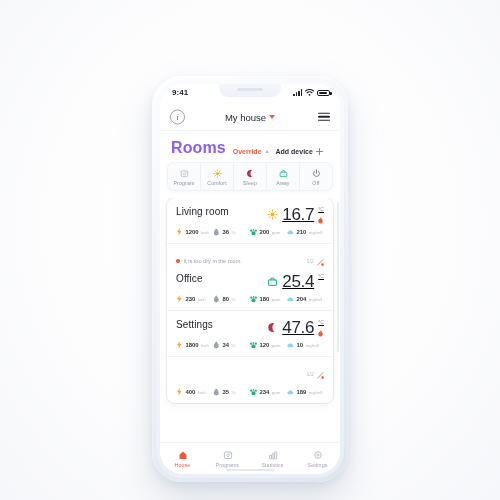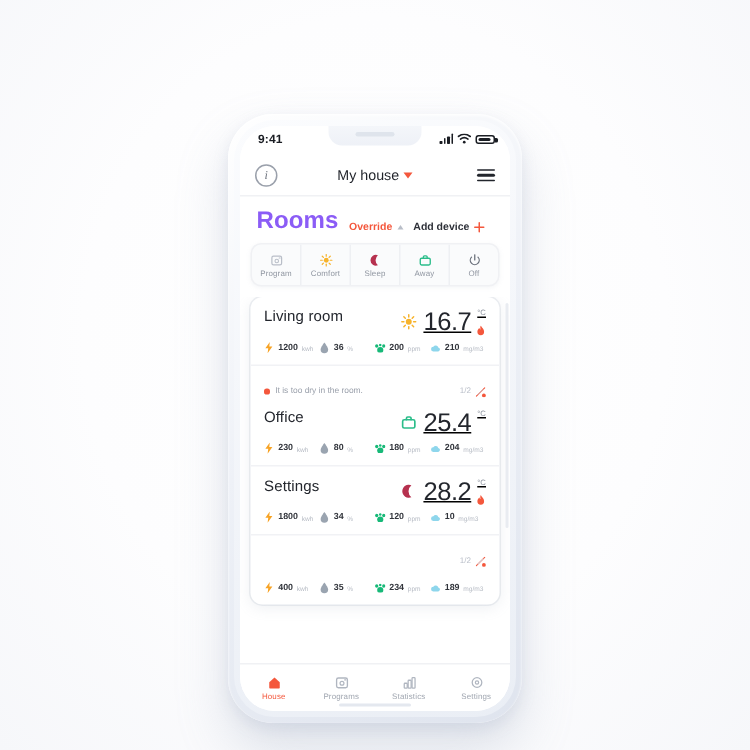--- a/index.html
+++ b/index.html
@@ -501,21 +501,21 @@
             </div>
             <div class="card">
               <div class="room-row">
                 <span class="room-name">Settings</span>
                 <span class="temp-block">
                   <span class="temp-ico">
                     <svg width="11" height="11" viewBox="0 0 20 20">
                       <path d="M13.2 2.6 A8 8 0 1 0 13.2 17.4 A9.6 9.6 0 0 1 13.2 2.6 Z" fill="#b6314f"></path>
                     </svg>
                   </span>
-                  <span class="temp-val">28.2</span>
+                  <span class="temp-val">47.6</span>
                   <span class="temp-units">
                     <span class="deg">°C</span>
                     <span class="flame-slot">
                       <svg width="5" height="7" viewBox="0 0 8 11">
                         <path d="M4 0 C5.4 2.8 7.6 3.6 7.6 6.6 A3.6 3.6 0 0 1 0.4 6.6 C0.4 4.6 1.6 3.8 2.4 2.4 C2.7 3.6 3.4 4 4 4.4 C3.2 2.8 3.4 1.4 4 0 Z" fill="#f4573c"></path>
                       </svg>
                     </span>
                   </span>
                 </span>
               </div>

